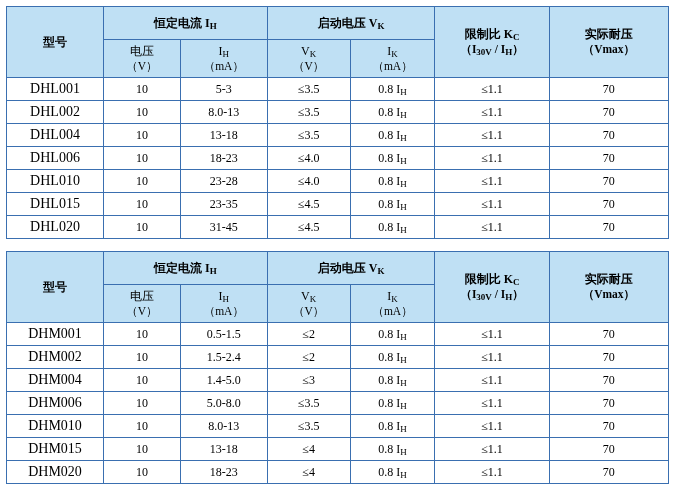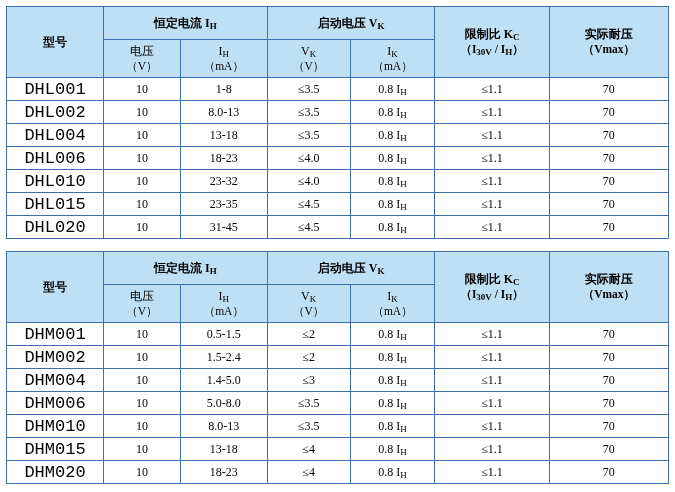--- a/index.html
+++ b/index.html
@@ -44,22 +44,21 @@
     font-weight: normal;
     font-size: 12px;
     line-height: 1.2;
   }
   tbody td {
     background: #ffffff;
     height: 22px;
     font-size: 12px;
   }
   tbody td.model {
-    font-size: 17px;
-    font-family: Liberation Mono, monospace;
+    font-size: 14px;
   }
   .sub-label {
     display: block;
     line-height: 1.25;
   }
   .unit {
     display: block;
     font-size: 11.5px;
     line-height: 1.25;
   }
@@ -117,21 +116,21 @@
         <th class="sub">
           <span class="sub-label">I<sub>K</sub></span>
           <span class="unit">（mA）</span>
         </th>
       </tr>
     </thead>
     <tbody>
       <tr>
         <td class="model">DHL001</td>
         <td>10</td>
-        <td>1-8</td>
+        <td>5-3</td>
         <td>≤3.5</td>
         <td>0.8 I<sub>H</sub></td>
         <td>≤1.1</td>
         <td>70</td>
       </tr>
       <tr>
         <td class="model">DHL002</td>
         <td>10</td>
         <td>8.0-13</td>
         <td>≤3.5</td>
@@ -153,21 +152,21 @@
         <td>10</td>
         <td>18-23</td>
         <td>≤4.0</td>
         <td>0.8 I<sub>H</sub></td>
         <td>≤1.1</td>
         <td>70</td>
       </tr>
       <tr>
         <td class="model">DHL010</td>
         <td>10</td>
-        <td>23-32</td>
+        <td>23-28</td>
         <td>≤4.0</td>
         <td>0.8 I<sub>H</sub></td>
         <td>≤1.1</td>
         <td>70</td>
       </tr>
       <tr>
         <td class="model">DHL015</td>
         <td>10</td>
         <td>23-35</td>
         <td>≤4.5</td>

